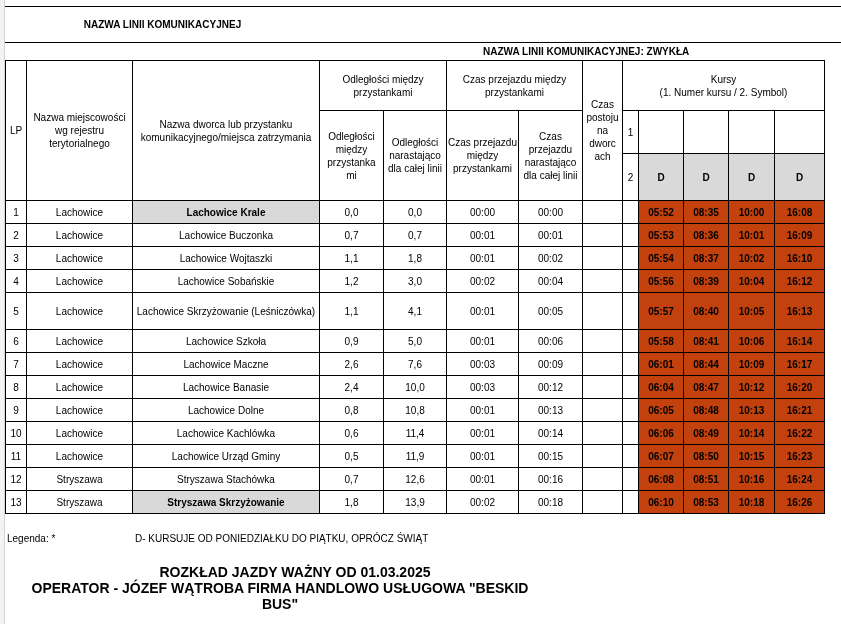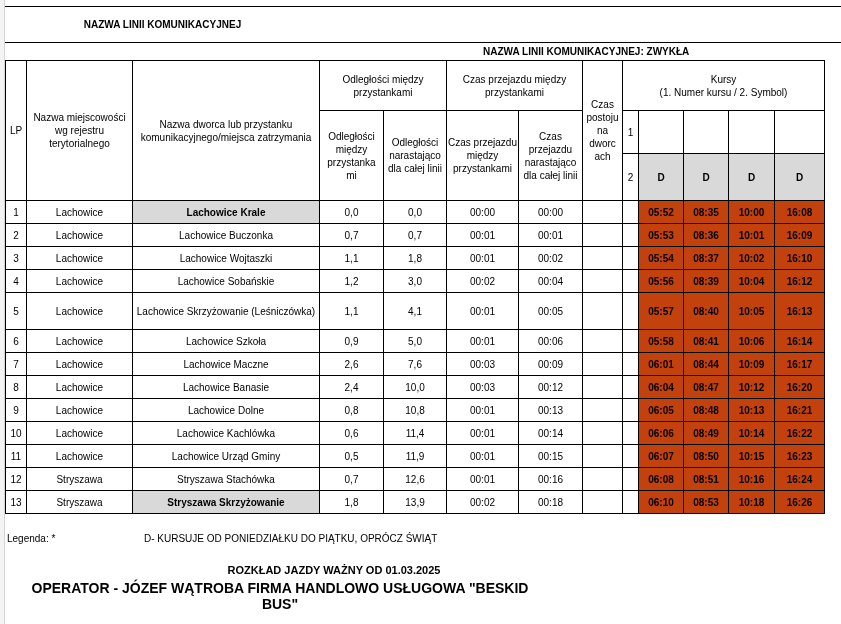--- a/index.html
+++ b/index.html
@@ -39,22 +39,22 @@
   .hdr td { font-size: 10px; }
   .sym { background: #d9d9d9; font-weight: bold; }
   td.time { background: #c2410c; font-weight: bold; font-size: 12px; }
   td.stopname { font-size: 12px; }
   td.place { font-size: 12px; }
   td.stopname.term { background: #d9d9d9; font-weight: bold; }
   td.small { font-size: 10px; }
   .row td { height: 23px; }
   .row.tall td { height: 37px; }
   .legend-label { left: 7px; top: 533px; font-size: 10px; }
-  .legend-text { left: 144px; top: 533px; font-size: 10px; }
-  .valid { left: 0; width: 460px; top: 564px; font-size: 11px; font-weight: bold; text-align: center; padding-left: 130px; margin-left: 39px; }
+  .legend-text { left: 135px; top: 533px; font-size: 10px; }
+  .valid { left: 0; width: 460px; top: 564px; font-size: 14px; font-weight: bold; text-align: center; padding-left: 130px; }
   .operator { left: 0; width: 540px; top: 580px; font-size: 14px; font-weight: bold; text-align: center; padding-left: 20px; }
 </style>
 </head>
 <body>
 
 <div class="gridlines"></div>
 
 <div class="title-row">
   <div class="title-label">NAZWA LINII KOMUNIKACYJNEJ</div>
 </div>

